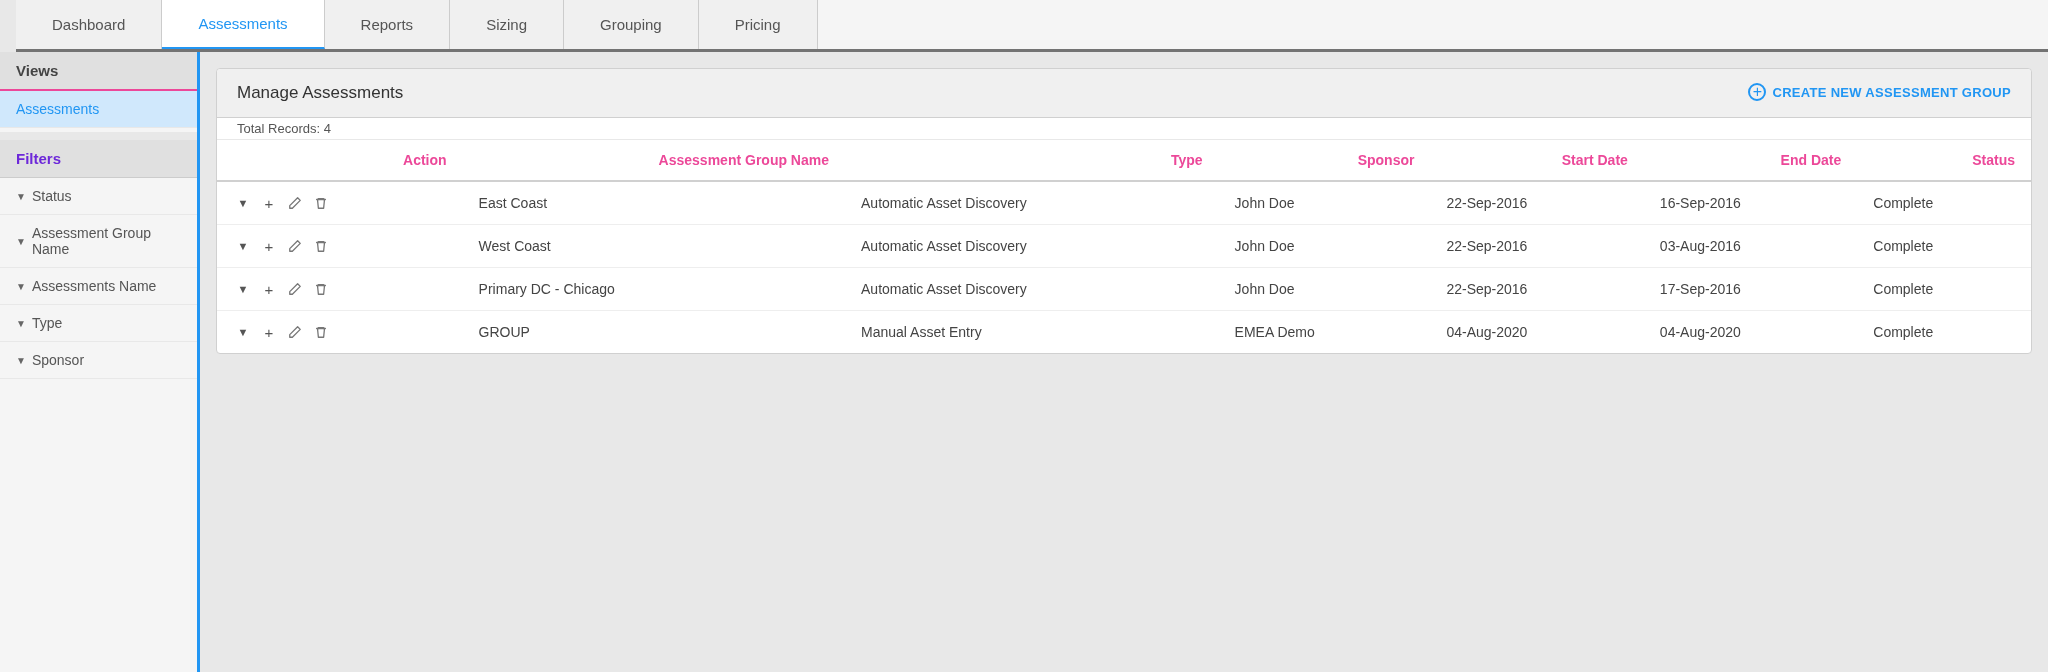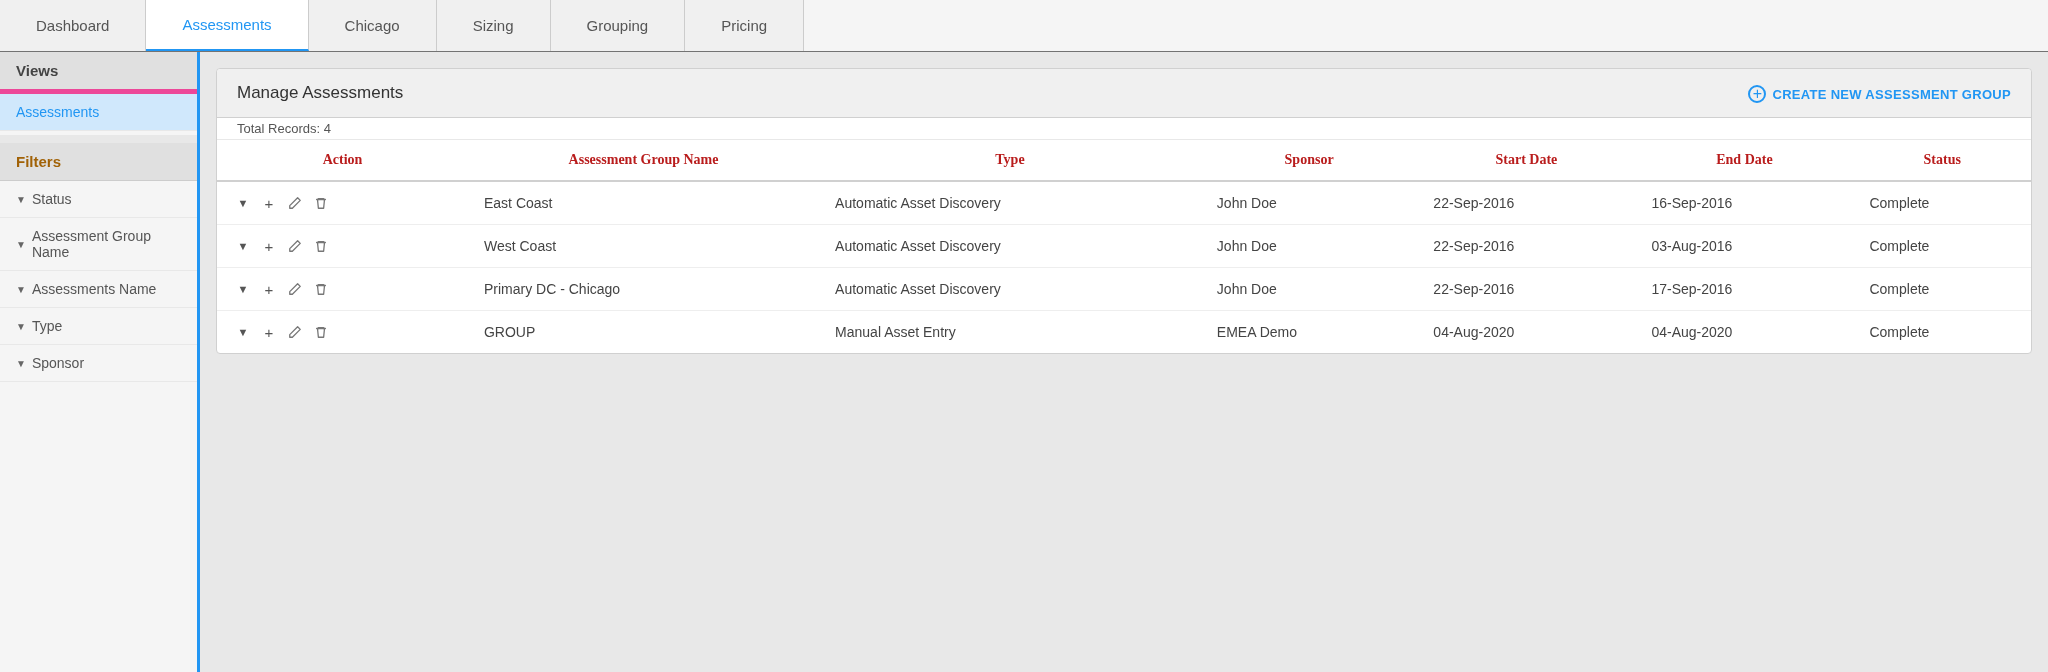--- a/index.html
+++ b/index.html
@@ -2,22 +2,23 @@
 <html><head>
   <meta charset="utf-8">
   <style>
     * { box-sizing: border-box; margin: 0; padding: 0; }
     body { font-family: -apple-system, BlinkMacSystemFont, 'Segoe UI', Arial, sans-serif; font-size: 14px; background: #e8e8e8; color: #333; }
 
     
     .top-nav {
       display: flex;
       background: #f5f5f5;
-      border-bottom: 1px solid #737373;
+      border-bottom: 3px solid #737373;
       height: 52px;
+      margin-left: 16px;
     }
     .top-nav-item {
       display: flex;
       align-items: center;
       justify-content: center;
       padding: 0 36px;
       cursor: pointer;
       color: #555;
       font-size: 15px;
       border-right: 1px solid #ccc;
@@ -46,40 +47,40 @@
       background: #f5f5f5;
       border-right: 3px solid #2196F3;
       padding: 0;
     }
     .sidebar-section-header {
       background: #e0e0e0;
       padding: 10px 16px;
       font-size: 15px;
       font-weight: 600;
       color: #444;
-      border-bottom: 5px solid #ec4899;
+      border-bottom: 2px solid #ec4899;
     }
     .sidebar-item {
       padding: 10px 16px;
       cursor: pointer;
       color: #555;
       font-size: 14px;
       border-bottom: 1px solid #e8e8e8;
     }
     .sidebar-item.active {
       background: #d0e8fc;
       color: #2196F3;
       font-weight: 500;
     }
     .sidebar-filter-section {
       background: #e0e0e0;
       padding: 10px 16px;
       font-size: 15px;
       font-weight: 600;
-      color: #a16207;
+      color: #6d28d9;
       border-bottom: 1px solid #ccc;
       border-top: 8px solid #e8e8e8;
       margin-top: 4px;
     }
     .sidebar-filter-item {
       padding: 10px 16px;
       cursor: pointer;
       color: #555;
       font-size: 14px;
       border-bottom: 1px solid #e8e8e8;
@@ -98,21 +99,21 @@
     }
 
     
     .panel {
       background: #fff;
       border: 1px solid #d0d0d0;
       border-radius: 4px;
     }
     .panel-header {
       display: flex;
-      align-items: flex-end;
+      align-items: flex-start;
       justify-content: space-between;
       padding: 14px 20px;
       background: #f0f0f0;
       border-bottom: 1px solid #d0d0d0;
       border-radius: 4px 4px 0 0;
     }
     .panel-title {
       font-size: 17px;
       font-weight: 500;
       color: #333;
@@ -149,29 +150,28 @@
       color: #555;
       border-bottom: 1px solid #e8e8e8;
     }
 
     
     .data-table {
       width: 100%;
       border-collapse: collapse;
     }
     .data-table th {
-      text-align: center;
+      text-align: right;
       padding: 12px 16px;
       font-size: 14px;
       font-weight: 600;
-      color: #b91c1c;
+      color: #ec4899;
       border-bottom: 2px solid #d0d0d0;
       background: #fff;
       white-space: nowrap;
-      font-family: Liberation Serif, serif;
     }
     .data-table td {
       padding: 11px 16px;
       font-size: 14px;
       color: #444;
       border-bottom: 1px solid #eee;
     }
     .data-table tr:last-child td { border-bottom: none; }
 
     
@@ -194,21 +194,21 @@
 
     .chevron-icon { font-size: 11px; color: #555; }
     .plus-icon { font-size: 15px; color: #555; font-weight: 300; }
   </style>
 </head>
 <body>
 
 <nav class="top-nav">
 <div class="top-nav-item">Dashboard</div>
     <div class="top-nav-item active">Assessments</div>
-    <div class="top-nav-item">Chicago</div>
+    <div class="top-nav-item">Reports</div>
     <div class="top-nav-item">Sizing</div>
     <div class="top-nav-item">Grouping</div>
     <div class="top-nav-item">Pricing</div>
   </nav>
 
 <div class="main-layout">
 
   <aside class="sidebar">
     <div class="sidebar-section-header">Views</div>
     <div id="sidebar-views">

